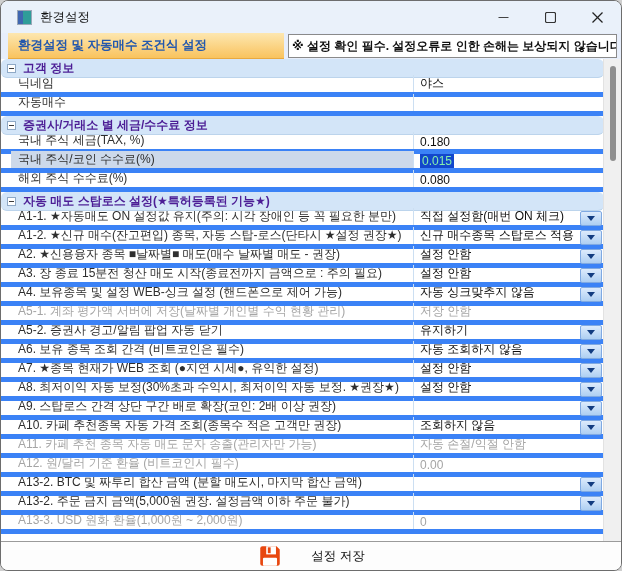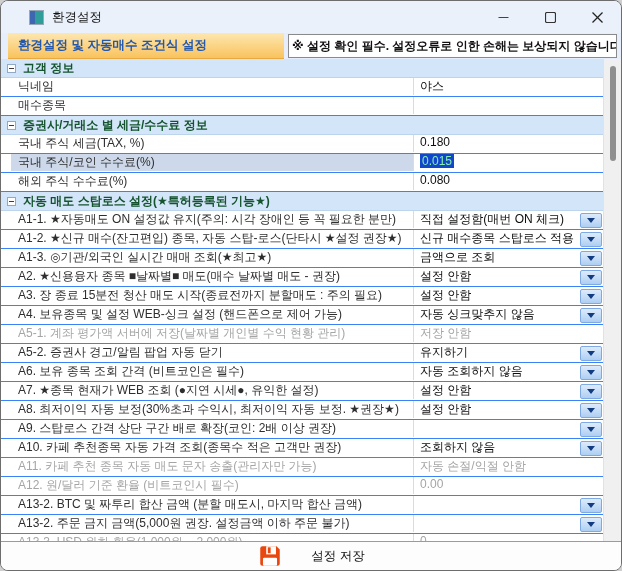--- a/index.html
+++ b/index.html
@@ -3,21 +3,21 @@
 <meta charset="utf-8">
 <style>
   * { margin:0; padding:0; box-sizing:border-box; }
   html,body { background:#cfcfcf; font-family:"Liberation Sans","DejaVu Sans",sans-serif; }
   .window {
     width:622px; height:571px; background:#fff;
     border:1px solid #6d6d6d; border-radius:8px; overflow:hidden;
     display:flex; flex-direction:column; position:relative;
   }
   
-  .titlebar { height:32px; background:#eaf1fa; display:flex; align-items:center; padding-left:28px; flex:0 0 auto; }
+  .titlebar { height:32px; background:#eaf1fa; display:flex; align-items:center; padding-left:16px; flex:0 0 auto; }
   .app-icon { width:15px; height:15px; border:1px solid #9aa7b8; background:#f4f4f4; display:flex; }
   .app-icon .l { width:5px; height:100%; background:#3f66b0; }
   .app-icon .r { flex:1; background:#2f9d99; }
   .title-text { margin-left:8px; font-size:12.5px; color:#111; }
   .caption { margin-left:auto; display:flex; height:100%; }
   .cap-btn { width:47px; height:100%; display:flex; align-items:center; justify-content:center; background:transparent; border:none; }
   .cap-btn svg { display:block; }
   
   .headerbar { height:26px; background:#e7eefb; display:flex; align-items:stretch; padding:0 4px 0 7px; flex:0 0 auto; }
   .tab {
@@ -26,29 +26,29 @@
     font-size:12.5px; font-weight:bold; color:#2458ad; white-space:nowrap;
   }
   .warn {
     flex:1; margin:1px 0 1px 4px; border:1px solid #8a8a8a; background:#fff;
     display:flex; align-items:center; padding:0 3px; font-size:12px; font-weight:bold; color:#111;
     white-space:nowrap; overflow:hidden;
   }
   
   .grid { flex:1 1 auto; position:relative; background:#fff; overflow:hidden; }
   .rows { position:absolute; left:0; top:0; width:603px; }
-  .g-row { display:flex; height:19px; border-bottom:1px solid #3b82f6; background:#fff; font-size:12px; align-items:flex-start; }
+  .g-row { display:flex; height:19px; border-bottom:5px solid #3b82f6; background:#fff; font-size:12px; align-items:flex-end; }
   .g-gutter { width:10px; background:#d5e7f9; border-right:1px solid #edf4fc; flex:0 0 auto; }
   .g-label { width:403px; padding-left:7px; color:#2e2e2e; border-right:1px solid #ccdff2; display:flex; align-items:center; overflow:hidden; white-space:nowrap; flex:0 0 auto; }
   .g-value { flex:1; padding-left:6px; color:#0d0d0d; display:flex; align-items:center; overflow:hidden; white-space:nowrap; }
   .g-drop { width:22px; height:15px; align-self:center; margin-right:2px; flex:0 0 auto;
     background:linear-gradient(#ddebfc,#aecff2); border:1px solid #7fa9e2; border-radius:2px;
     display:flex; align-items:center; justify-content:center; padding:0; }
   .tri { width:0; height:0; border-left:4px solid transparent; border-right:4px solid transparent; border-top:5px solid #123c80; }
-  .g-section { display:flex; height:19px; background:#d3e5f8; border-bottom:1px solid #bcd4ec; align-items:center; font-weight:bold; color:#14532d; font-size:12px; white-space:nowrap; }
+  .g-section { display:flex; height:19px; background:#d3e5f8; border-bottom:1px solid #bcd4ec; align-items:center; font-weight:bold; color:#4c1d95; font-size:12px; white-space:nowrap;border-radius:6px; }
   .collapse { width:9px; height:9px; border:1px solid #8fa9c6; background:#fff; position:relative; margin:0 7px 0 6px; flex:0 0 auto; }
   .collapse::after { content:""; position:absolute; left:1px; right:1px; top:3px; height:1px; background:#3c3c3c; }
   .disabled .g-label, .disabled .g-value { color:#a5a5a5; }
   .selected .g-gutter, .selected .g-label { background:#cdd9ea; }
   .hl { background:#1247cc; color:#86efac; padding:0 2px; }
   .scroll-track { position:absolute; right:0; top:0; width:18px; height:100%; background:#f0f0f0; border-left:1px solid #e2e2e2; }
   .scroll-thumb { position:absolute; left:6px; top:7px; width:6px; height:95px; background:#8f8f8f; border-radius:3px; }
   
   .footer { height:29px; flex:0 0 auto; border-top:1px solid #9b9b9b; background:#fdfdfd; display:flex; align-items:center; justify-content:center; }
   .save-btn { display:flex; align-items:center; gap:28px; background:transparent; border:none; font-size:12.5px; color:#111; }
@@ -102,21 +102,21 @@
         </div>
         <div class="g-row">
           <span class="g-gutter"></span>
           <span class="g-label">닉네임</span>
           <span class="g-value">
             <span>야스</span>
           </span>
         </div>
         <div class="g-row">
           <span class="g-gutter"></span>
-          <span class="g-label">매수종목</span>
+          <span class="g-label">자동매수</span>
           <span class="g-value"></span>
         </div>
         <div class="g-section">
           <span class="collapse"></span>
           <span>증권사/거래소 별 세금/수수료 정보</span>
         </div>
         <div class="g-row">
           <span class="g-gutter"></span>
           <span class="g-label">국내 주식 세금(TAX, %)</span>
           <span class="g-value">
@@ -156,41 +156,31 @@
           <span class="g-label">A1-2. ★신규 매수(잔고편입) 종목, 자동 스탑-로스(단타시 ★설정 권장★)</span>
           <span class="g-value">
             <span>신규 매수종목 스탑로스 적용</span>
           </span>
           <button class="g-drop">
             <span class="tri"></span>
           </button>
         </div>
         <div class="g-row">
           <span class="g-gutter"></span>
-          <span class="g-label">A1-3. ◎기관/외국인 실시간 매매 조회(★최고★)</span>
-          <span class="g-value">
-            <span>금액으로 조회</span>
-          </span>
-          <button class="g-drop">
-            <span class="tri"></span>
-          </button>
-        </div>
-        <div class="g-row">
-          <span class="g-gutter"></span>
           <span class="g-label">A2. ★신용융자 종목 ■날짜별■ 매도(매수 날짜별 매도 - 권장)</span>
           <span class="g-value">
             <span>설정 안함</span>
           </span>
           <button class="g-drop">
             <span class="tri"></span>
           </button>
         </div>
         <div class="g-row">
           <span class="g-gutter"></span>
-          <span class="g-label">A3. 장 종료 15분전 청산 매도 시작(종료전까지 분할매도 : 주의 필요)</span>
+          <span class="g-label">A3. 장 종료 15분전 청산 매도 시작(종료전까지 금액으로 : 주의 필요)</span>
           <span class="g-value">
             <span>설정 안함</span>
           </span>
           <button class="g-drop">
             <span class="tri"></span>
           </button>
         </div>
         <div class="g-row">
           <span class="g-gutter"></span>
           <span class="g-label">A4. 보유종목 및 설정 WEB-싱크 설정 (핸드폰으로 제어 가능)</span>

